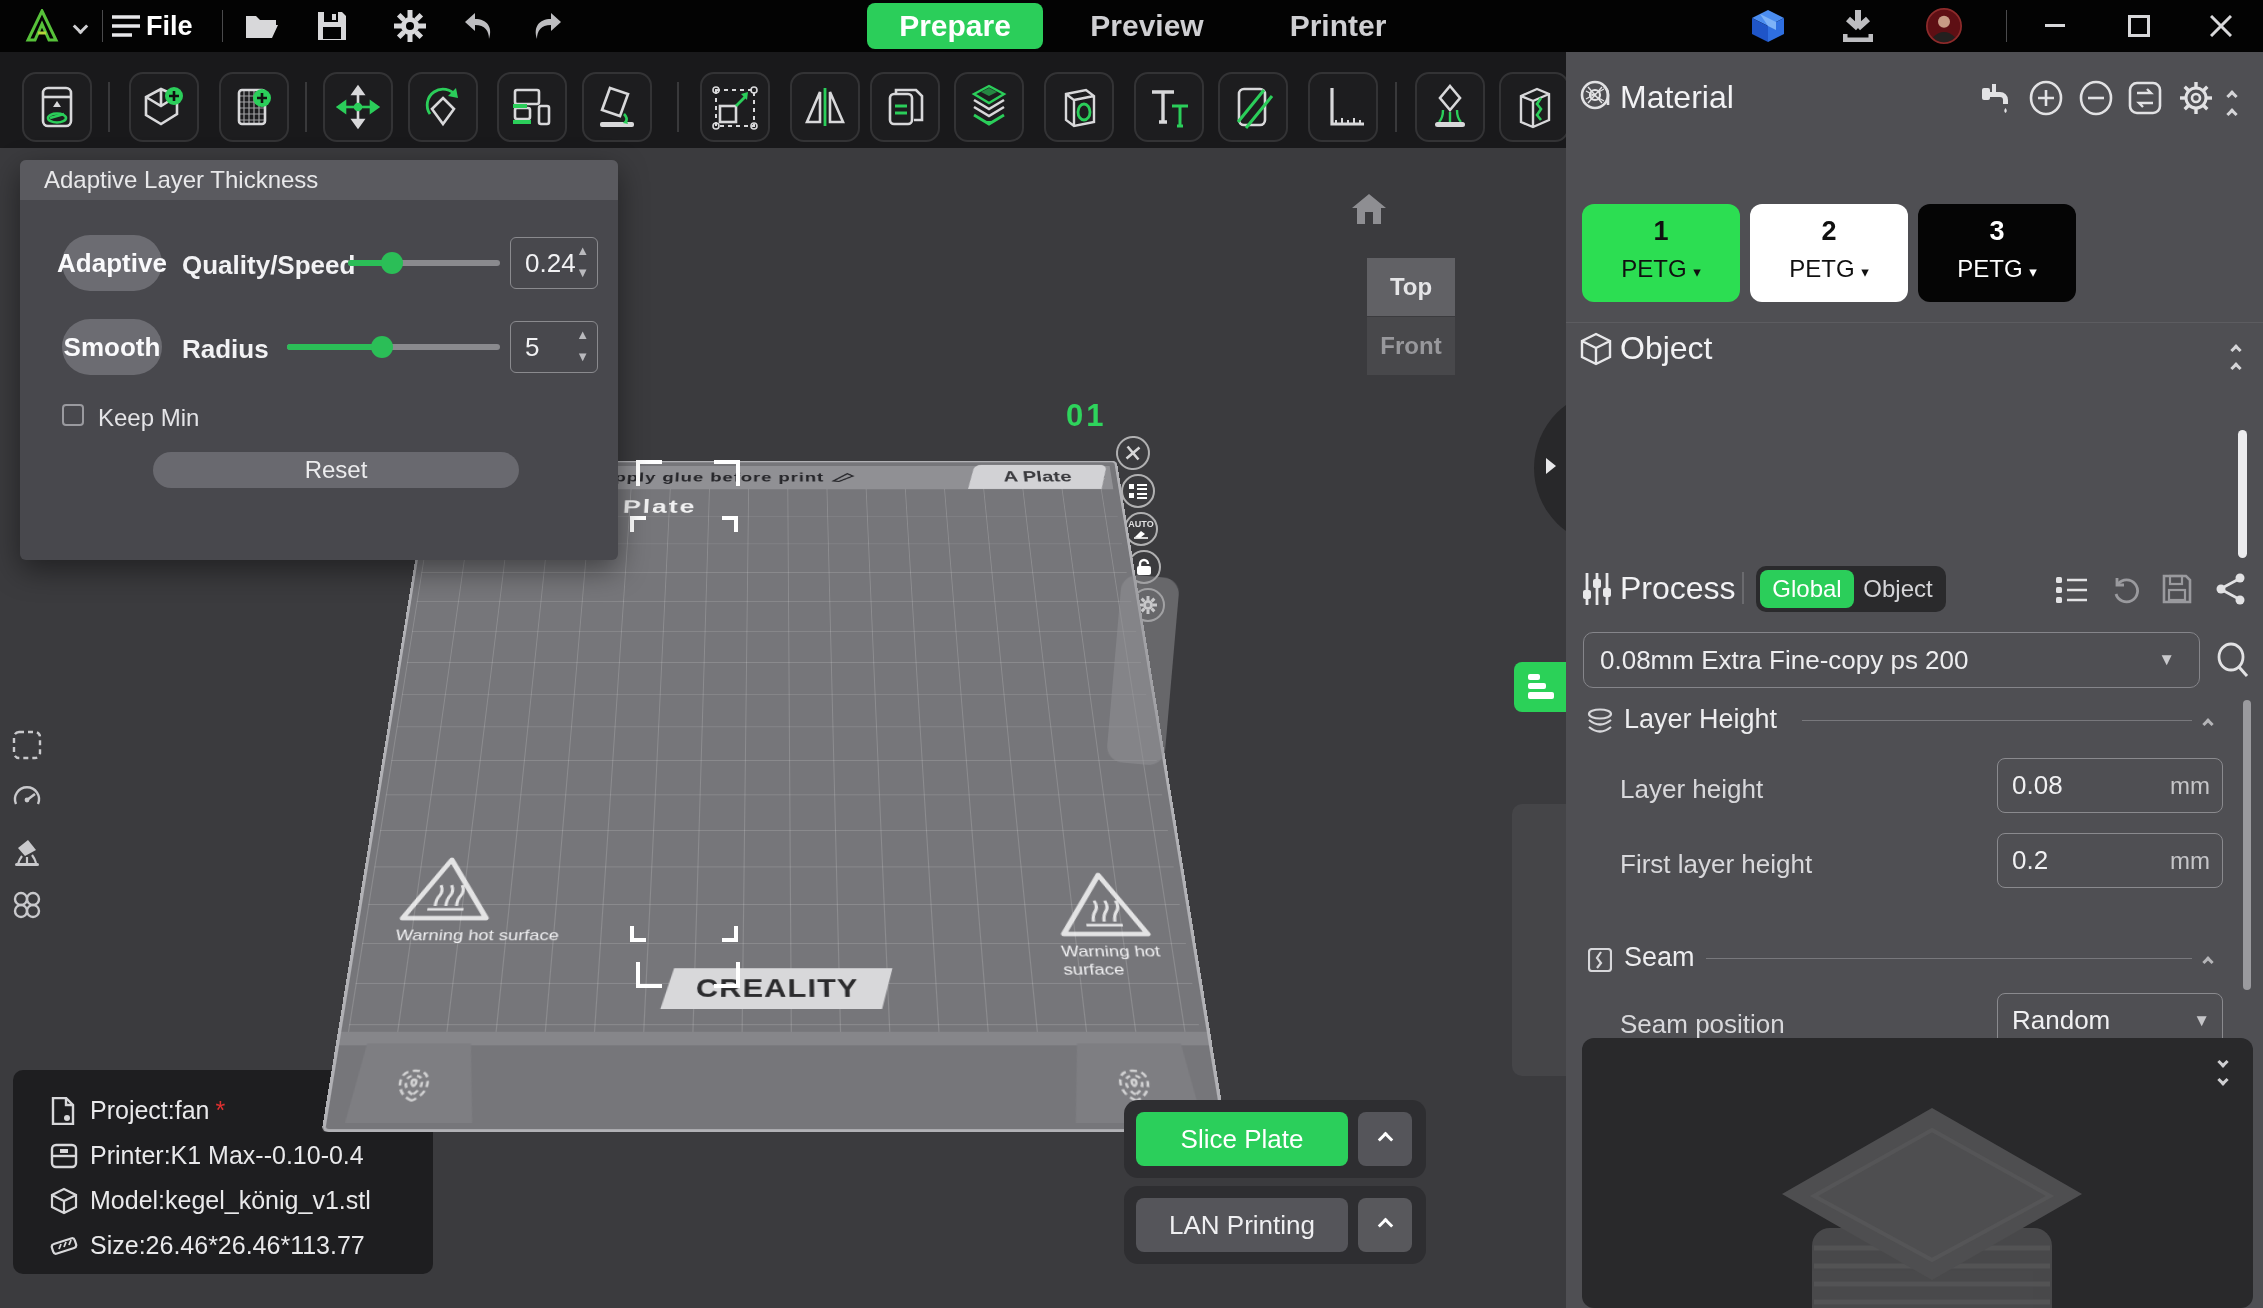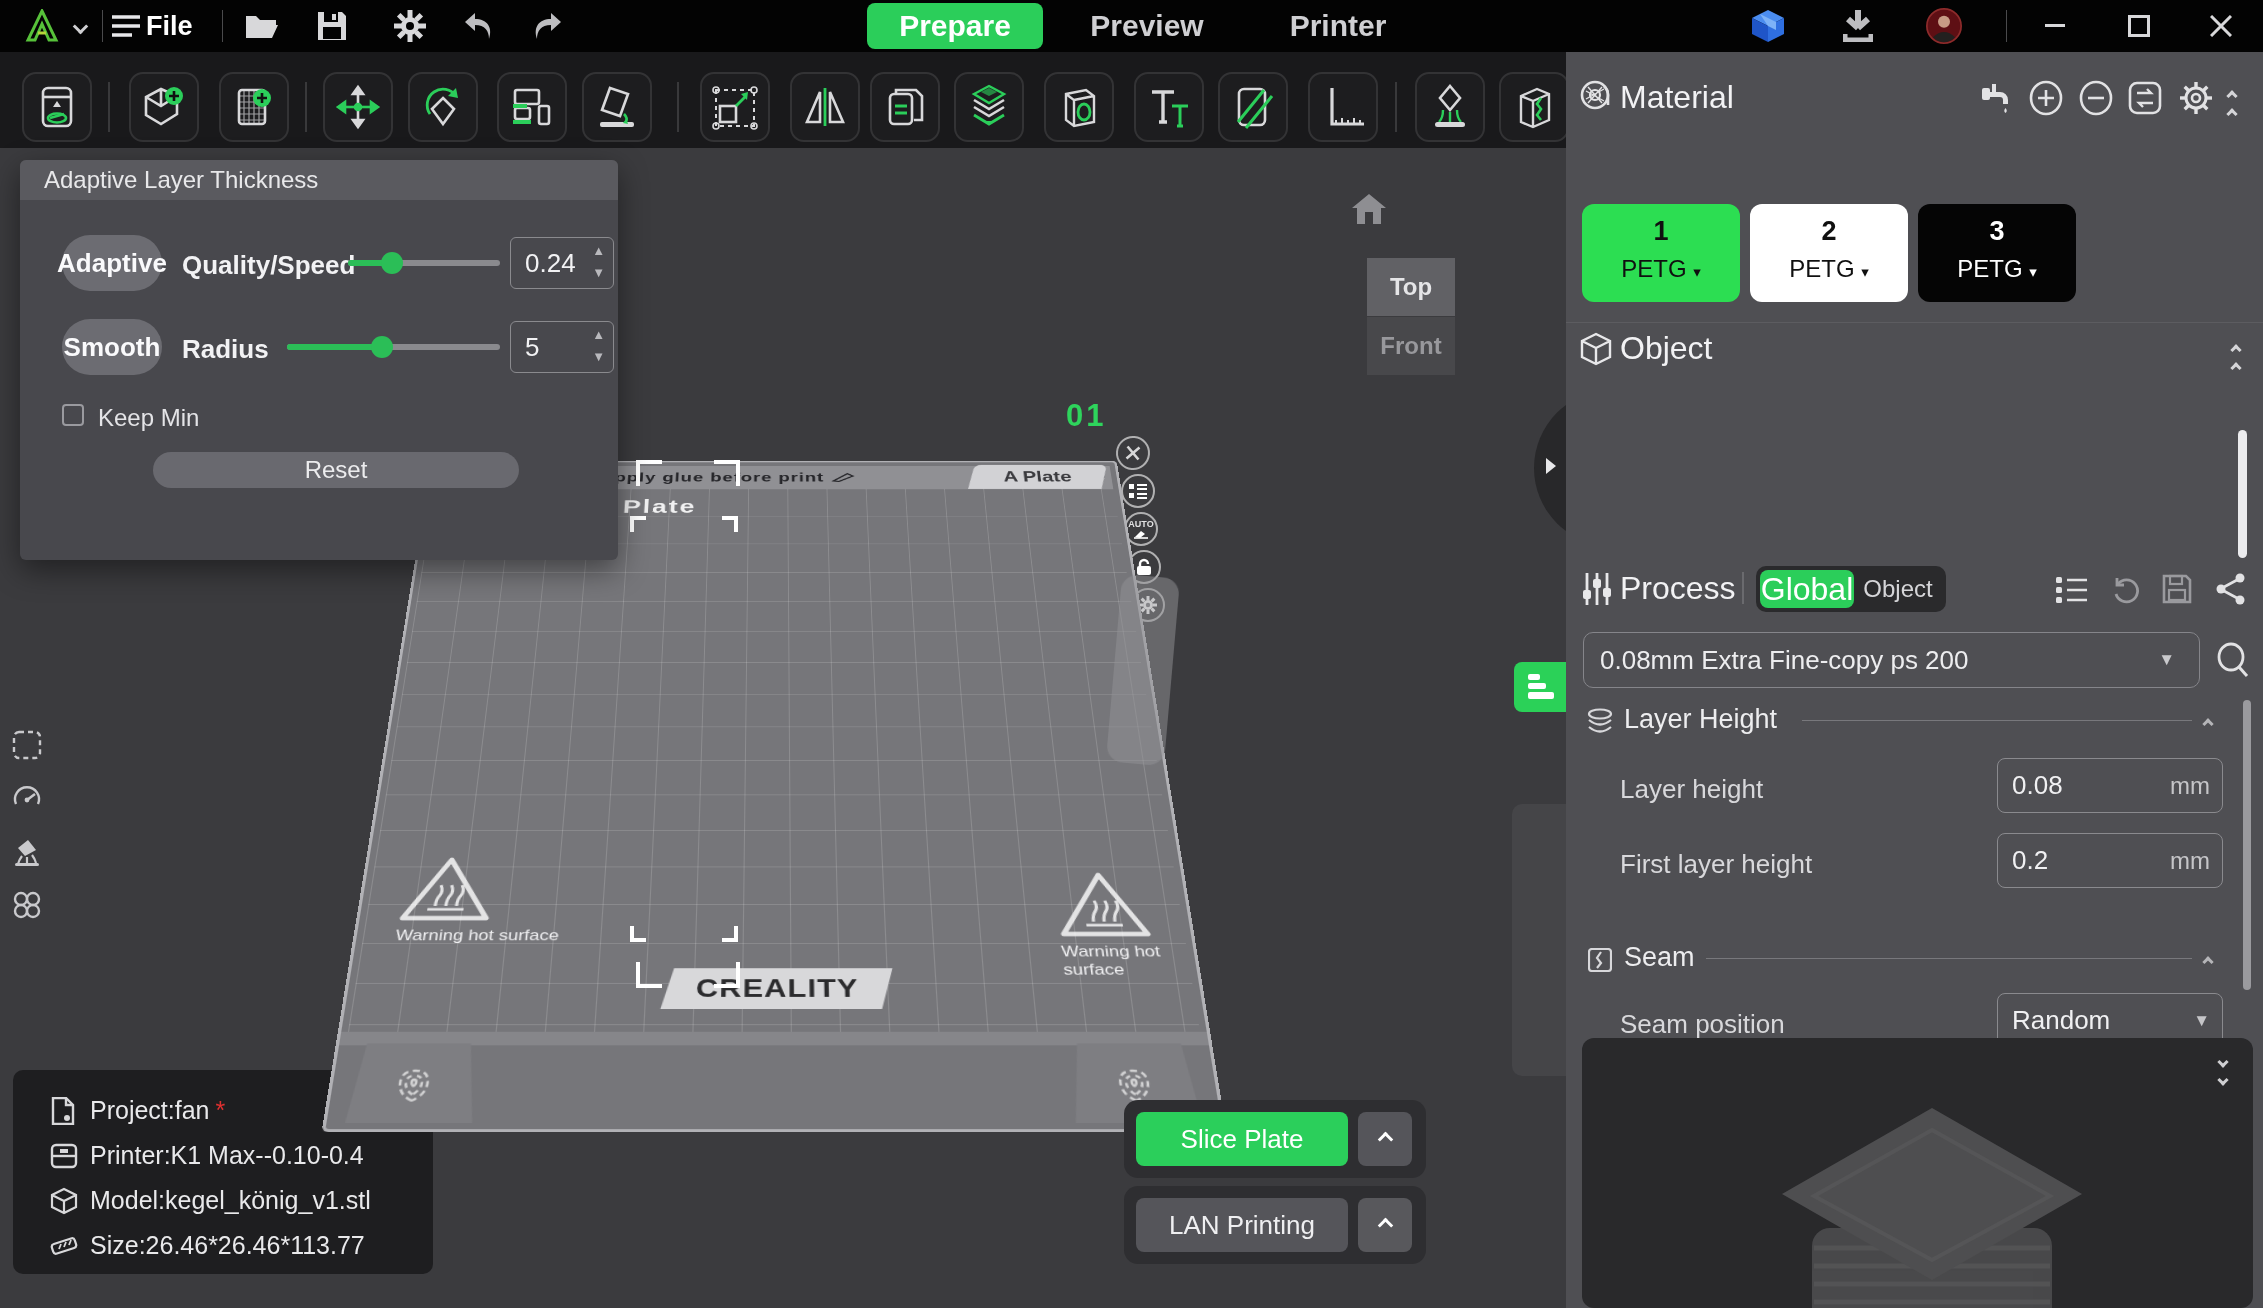--- a/index.html
+++ b/index.html
@@ -40,21 +40,21 @@
   #dialog{position:absolute;left:20px;top:160px;width:598px;height:400px;background:#48484d;border-radius:6px;
           box-shadow:0 10px 30px rgba(0,0,0,.45);z-index:40;}
   #dialog-header{position:absolute;left:0;top:0;width:100%;height:40px;background:#5a5a5f;border-radius:6px 6px 0 0;
                  display:flex;align-items:center;padding-left:24px;font-size:24px;color:#e8e8ea;}
   .pill{position:absolute;left:42px;width:100px;height:56px;background:#6c6c72;border-radius:28px;color:#fafafc;
         font-size:26px;font-weight:bold;display:flex;align-items:center;justify-content:center;}
   .dlg-label{position:absolute;left:162px;font-size:26px;font-weight:bold;color:#f2f2f4;}
   .track{position:absolute;height:6px;background:#8a8a8e;border-radius:3px;}
   .track-fill{position:absolute;height:6px;background:#2bbe57;border-radius:3px;}
   .thumb{position:absolute;width:22px;height:22px;border-radius:50%;background:#2bbe57;}
-  .spin{position:absolute;left:490px;width:104px;height:52px;border:1px solid #8a8a8e;border-radius:6px;
+  .spin{position:absolute;left:490px;width:88px;height:52px;border:1px solid #8a8a8e;border-radius:6px;
         font-size:26px;color:#f2f2f4;display:flex;align-items:center;padding-left:14px;}
   .spin-arrows{position:absolute;right:8px;top:2px;display:flex;flex-direction:column;line-height:22px;
                font-size:13px;color:#b9b9bd;text-align:center;}
   
   #viewport{position:absolute;left:0;top:148px;width:1566px;height:1160px;overflow:hidden;}
   .viewcube-btn{position:absolute;left:1367px;width:88px;height:58px;display:flex;align-items:center;justify-content:center;
                 font-size:24px;font-weight:bold;}
   
   #plate-wrap{position:absolute;left:384px;top:320px;width:780px;height:860px;z-index:1;}
   #plate{position:absolute;width:780px;height:860px;transform:perspective(2000px) rotateX(40deg);
@@ -704,21 +704,21 @@
             <line x1="25" y1="1" x2="25" y2="33"></line>
           </g>
           <rect x="1" y="18" width="8" height="9" rx="2" fill="#e8e8ea"></rect>
           <rect x="11" y="7" width="8" height="9" rx="2" fill="#e8e8ea"></rect>
           <rect x="21" y="16" width="8" height="9" rx="2" fill="#e8e8ea"></rect>
         </svg>
     </div>
     <div class="abs panel-title" style="left:54px;top:518px;">Process</div>
     <div class="abs" style="left:176px;top:520px;width:2px;height:32px;background:#6a6a6e;"></div>
     <div class="abs" style="left:190px;top:514px;width:190px;height:46px;background:#2a2a2c;border-radius:10px;">
-      <div class="abs" style="left:4px;top:4px;width:94px;height:38px;background:#2bce5a;border-radius:8px;display:flex;align-items:center;justify-content:center;font-size:32px;color:#fff;">Global</div>
+      <div class="abs" style="left:4px;top:4px;width:94px;height:38px;background:#2bce5a;border-radius:8px;display:flex;align-items:center;justify-content:center;font-size:24px;color:#fff;">Global</div>
       <div class="abs" style="left:98px;top:4px;width:88px;height:38px;display:flex;align-items:center;justify-content:center;font-size:24px;color:#d5d5d8;">Object</div>
     </div>
     <div class="abs" style="left:490px;top:524px;">
       <svg width="32" height="28" viewBox="0 0 32 28">
           <rect x="0" y="1" width="6" height="6" rx="1.5" fill="#e2e2e4"></rect>
           <rect x="0" y="11" width="6" height="6" rx="1.5" fill="#e2e2e4"></rect>
           <rect x="0" y="21" width="6" height="6" rx="1.5" fill="#e2e2e4"></rect>
           <path d="M11 4 h20 M11 14 h20 M11 24 h20" stroke="#e2e2e4" stroke-width="2.6"></path>
         </svg>
     </div>

